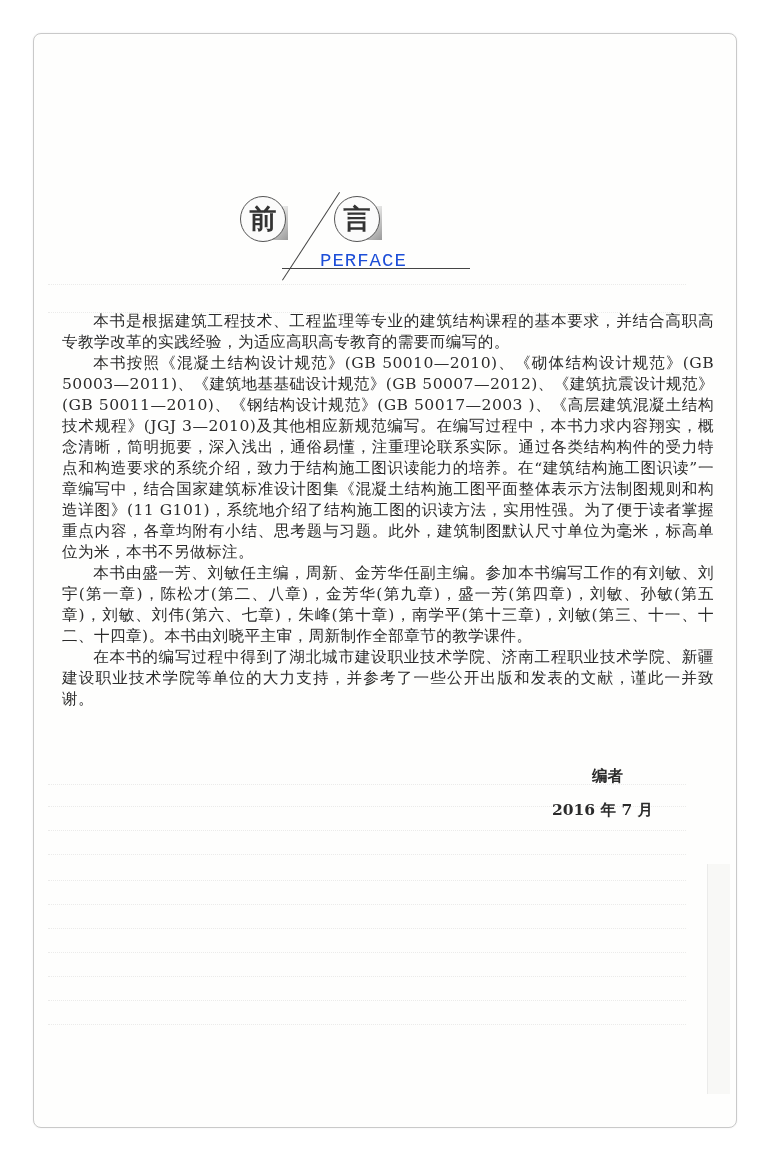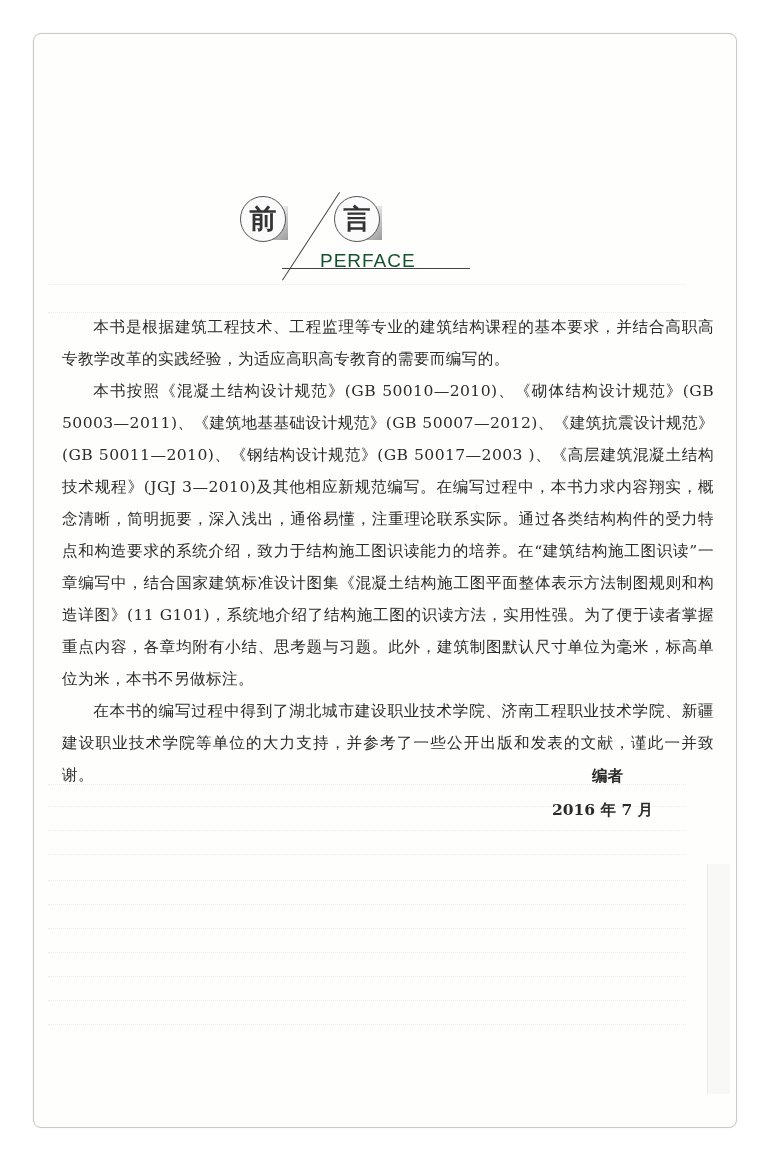--- a/index.html
+++ b/index.html
@@ -18,25 +18,25 @@
   .title-block { position:absolute; left:230px; top:170px; width:260px; height:110px; }
   .title-circle { position:absolute; width:44px; height:44px; border-radius:50%;
                   border:1.5px solid #555; background:#fbfbfb; display:flex;
                   align-items:center; justify-content:center; font-size:27px; font-weight:bold;
                   color:#333; z-index:2; font-family:"DejaVu Sans","Liberation Sans",sans-serif; }
   .title-shade { position:absolute; width:34px; height:34px;
                  background:linear-gradient(135deg, rgba(255,255,255,0) 30%, #9a9a9a 100%); z-index:1; }
   .diag-line { position:absolute; left:52px; top:5px; width:1.2px; height:105px;
                background:#444; transform-origin:bottom left; transform:rotate(33deg); }
   .under-line { position:absolute; left:52px; top:98px; width:188px; height:1.2px; background:#444; }
-  .perface { position:absolute; left:90px; top:80px; font-size:19px; letter-spacing:1px; color:#14532d;
-             font-family:Liberation Sans, sans-serif; }
+  .perface { position:absolute; left:90px; top:80px; font-size:19px; letter-spacing:1px; color:#1d4ed8;
+             font-family:Liberation Mono, monospace; }
 
   .body-text { position:absolute; left:62px; top:311px; width:652px; font-size:15.6px;
-               line-height:32px; letter-spacing:0.4px; text-align:justify;
+               line-height:21px; letter-spacing:0.4px; text-align:justify;
                font-family:"DejaVu Serif","Liberation Serif",serif; }
   .para { margin:0; text-indent:2em; }
   .sign { position:absolute; font-size:15.5px; font-weight:bold; color:#2b2b2b; }
 </style>
 </head>
 <body>
 
 <div class="page-frame">
   <div class="bleed">
     <div class="bleed-row" style="top:240px;"></div>
@@ -62,17 +62,18 @@
   <div class="diag-line"></div>
   <div class="title-shade" style="left:118px; top:36px;"></div>
   <div class="title-circle" style="left:104px; top:26px;">言</div>
   <div class="perface">PERFACE</div>
   <div class="under-line"></div>
 </div>
 
 <div class="body-text">
   <p class="para">本书是根据建筑工程技术、工程监理等专业的建筑结构课程的基本要求，并结合高职高专教学改革的实践经验，为适应高职高专教育的需要而编写的。</p>
   <p class="para">本书按照《混凝土结构设计规范》(GB 50010—2010)、《砌体结构设计规范》(GB 50003—2011)、《建筑地基基础设计规范》(GB 50007—2012)、《建筑抗震设计规范》(GB 50011—2010)、《钢结构设计规范》(GB 50017—2003 )、《高层建筑混凝土结构技术规程》(JGJ 3—2010)及其他相应新规范编写。在编写过程中，本书力求内容翔实，概念清晰，简明扼要，深入浅出，通俗易懂，注重理论联系实际。通过各类结构构件的受力特点和构造要求的系统介绍，致力于结构施工图识读能力的培养。在“建筑结构施工图识读”一章编写中，结合国家建筑标准设计图集《混凝土结构施工图平面整体表示方法制图规则和构造详图》(11 G101)，系统地介绍了结构施工图的识读方法，实用性强。为了便于读者掌握重点内容，各章均附有小结、思考题与习题。此外，建筑制图默认尺寸单位为毫米，标高单位为米，本书不另做标注。</p>
+  <p class="para">本书由盛一芳、刘敏任主编，周新、金芳华任副主编。参加本书编写工作的有刘敏、刘宇(第一章)，陈松才(第二、八章)，金芳华(第九章)，盛一芳(第四章)，刘敏、孙敏(第五章)，刘敏、刘伟(第六、七章)，朱峰(第十章)，南学平(第十三章)，刘敏(第三、十一、十二、十四章)。本书由刘晓平主审，周新制作全部章节的教学课件。</p>
   <p class="para">在本书的编写过程中得到了湖北城市建设职业技术学院、济南工程职业技术学院、新疆建设职业技术学院等单位的大力支持，并参考了一些公开出版和发表的文献，谨此一并致谢。</p>
 </div>
 
 <div class="sign" style="left:568px; top:766px;padding-left:24px;">编者</div>
 <div class="sign" style="left:552px; top:792px;margin-top:8px;">2016 年 7 月</div>
 
 </body></html>

